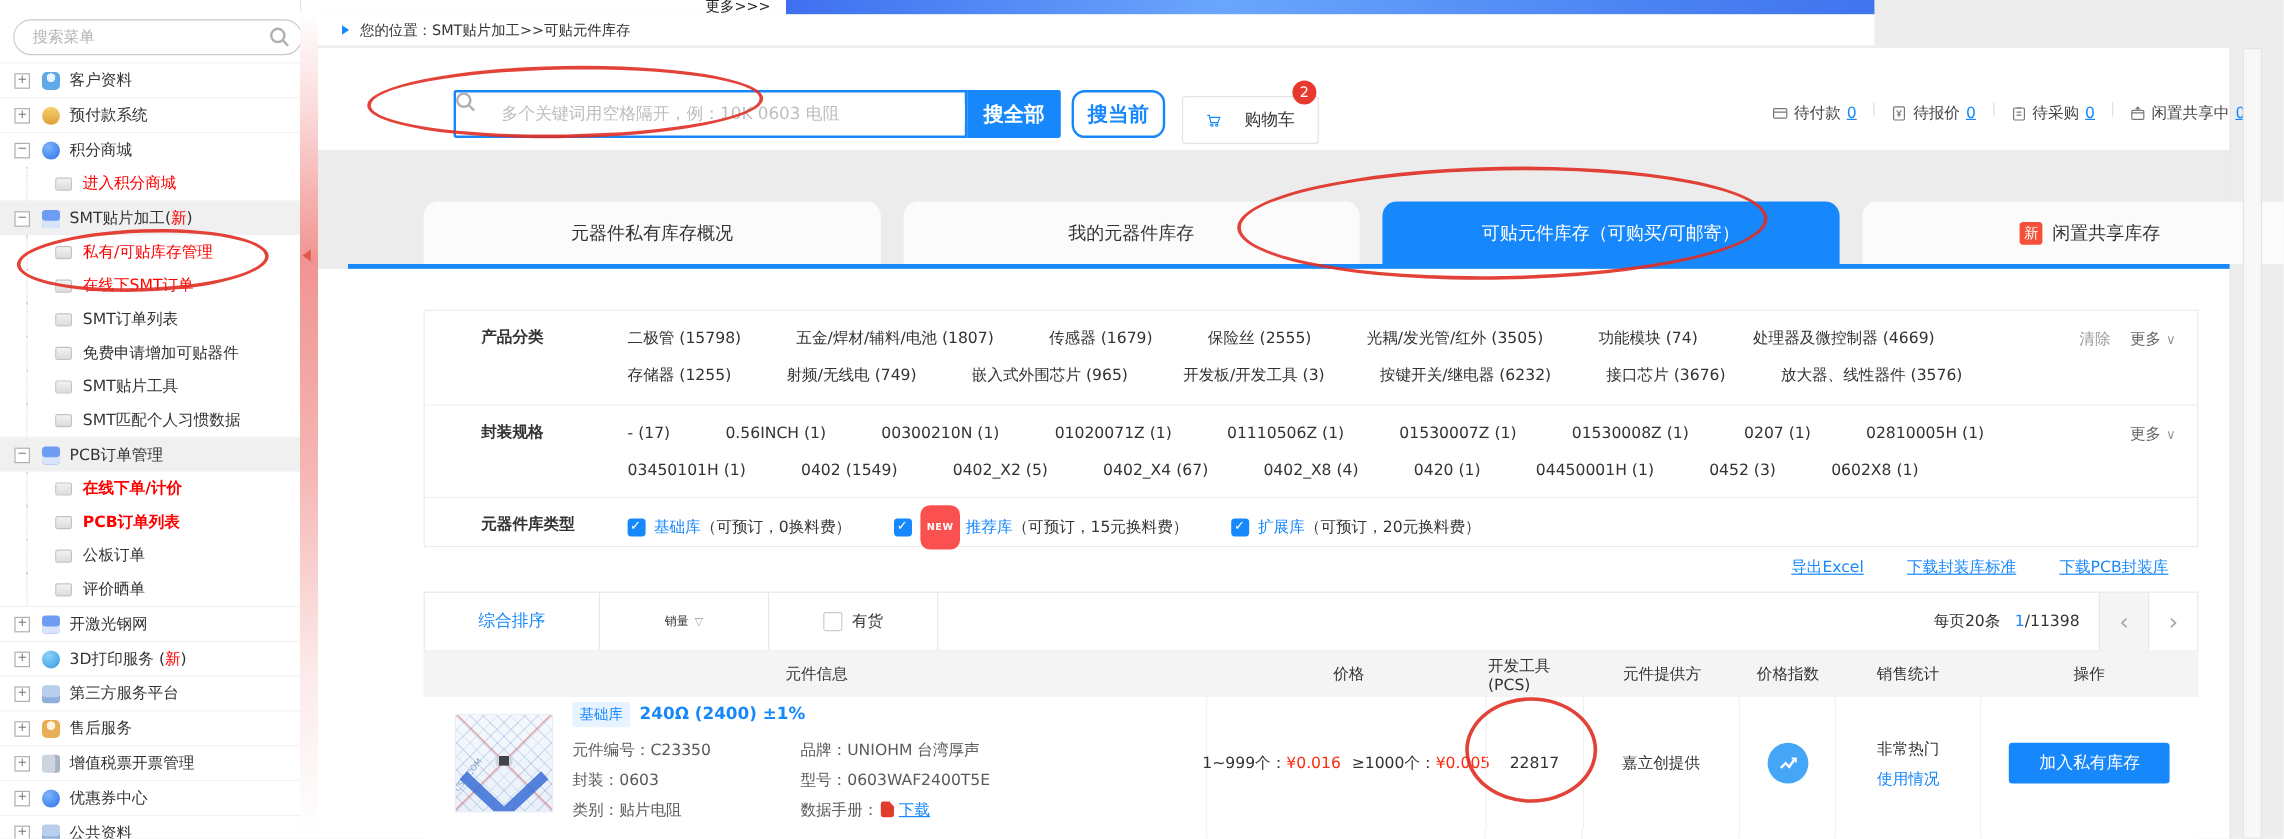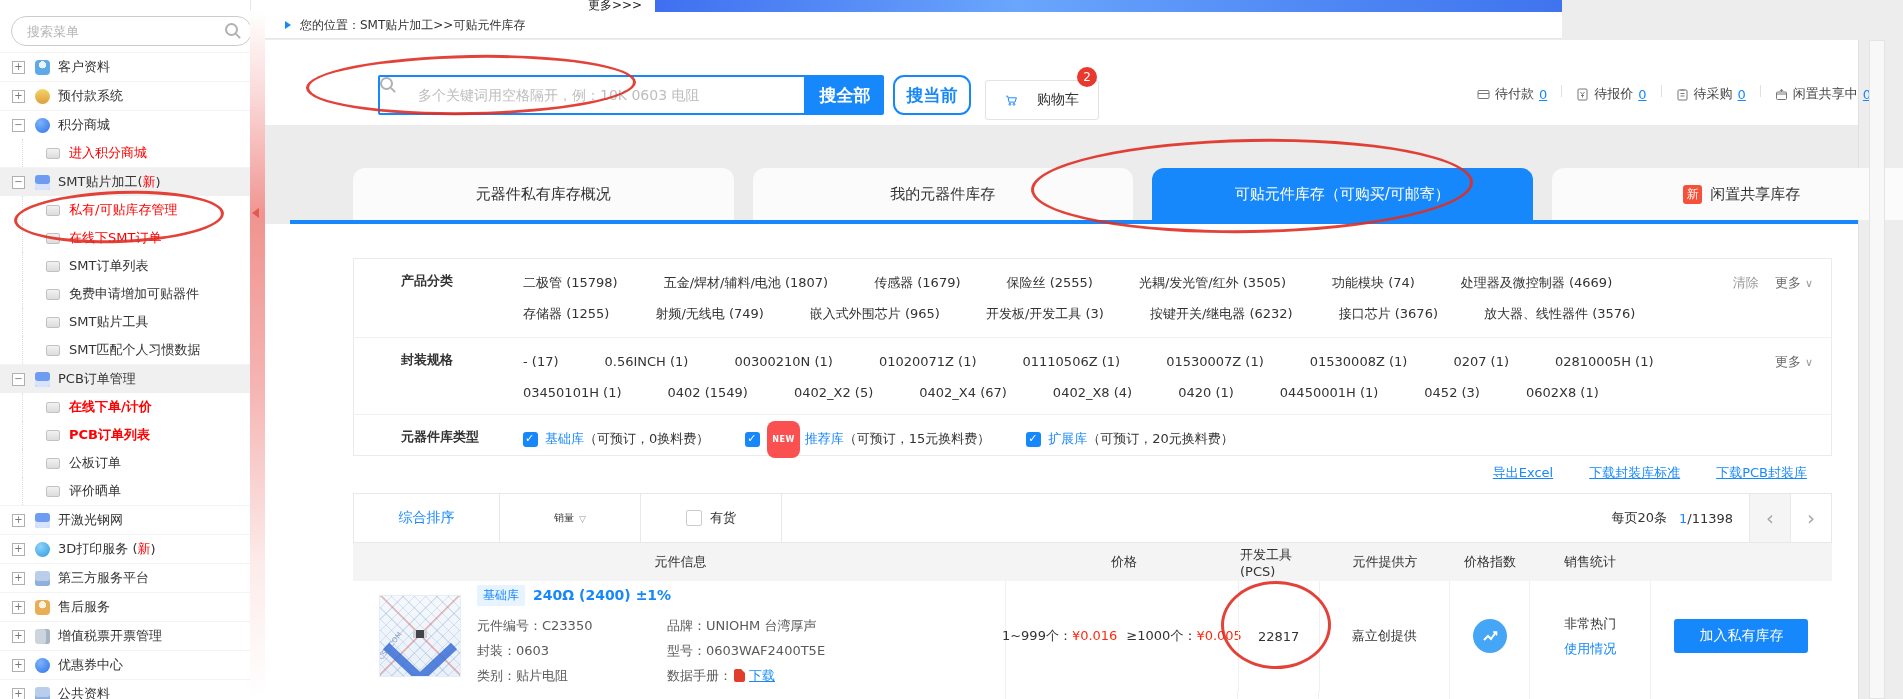--- a/index.html
+++ b/index.html
@@ -433,20 +433,21 @@
     </div>
 
     <div id="thead">
 
     <div class="th">元件信息</div>
         <div class="th">价格</div>
         <div class="th">开发工具(PCS)</div>
         <div class="th">元件提供方</div>
         <div class="th">价格指数</div>
         <div class="th">销售统计</div>
+        <div class="th">操作</div>
       </div>
 
     <div id="trow">
       <div class="td c-info">
         <div class="p-img">
           <span class="x1"></span>
             <span class="x2"></span>
           <span class="chipbody"></span>
           <span class="wm">CSC.COM</span>
           <svg class="vmark" viewBox="0 0 80 40">

